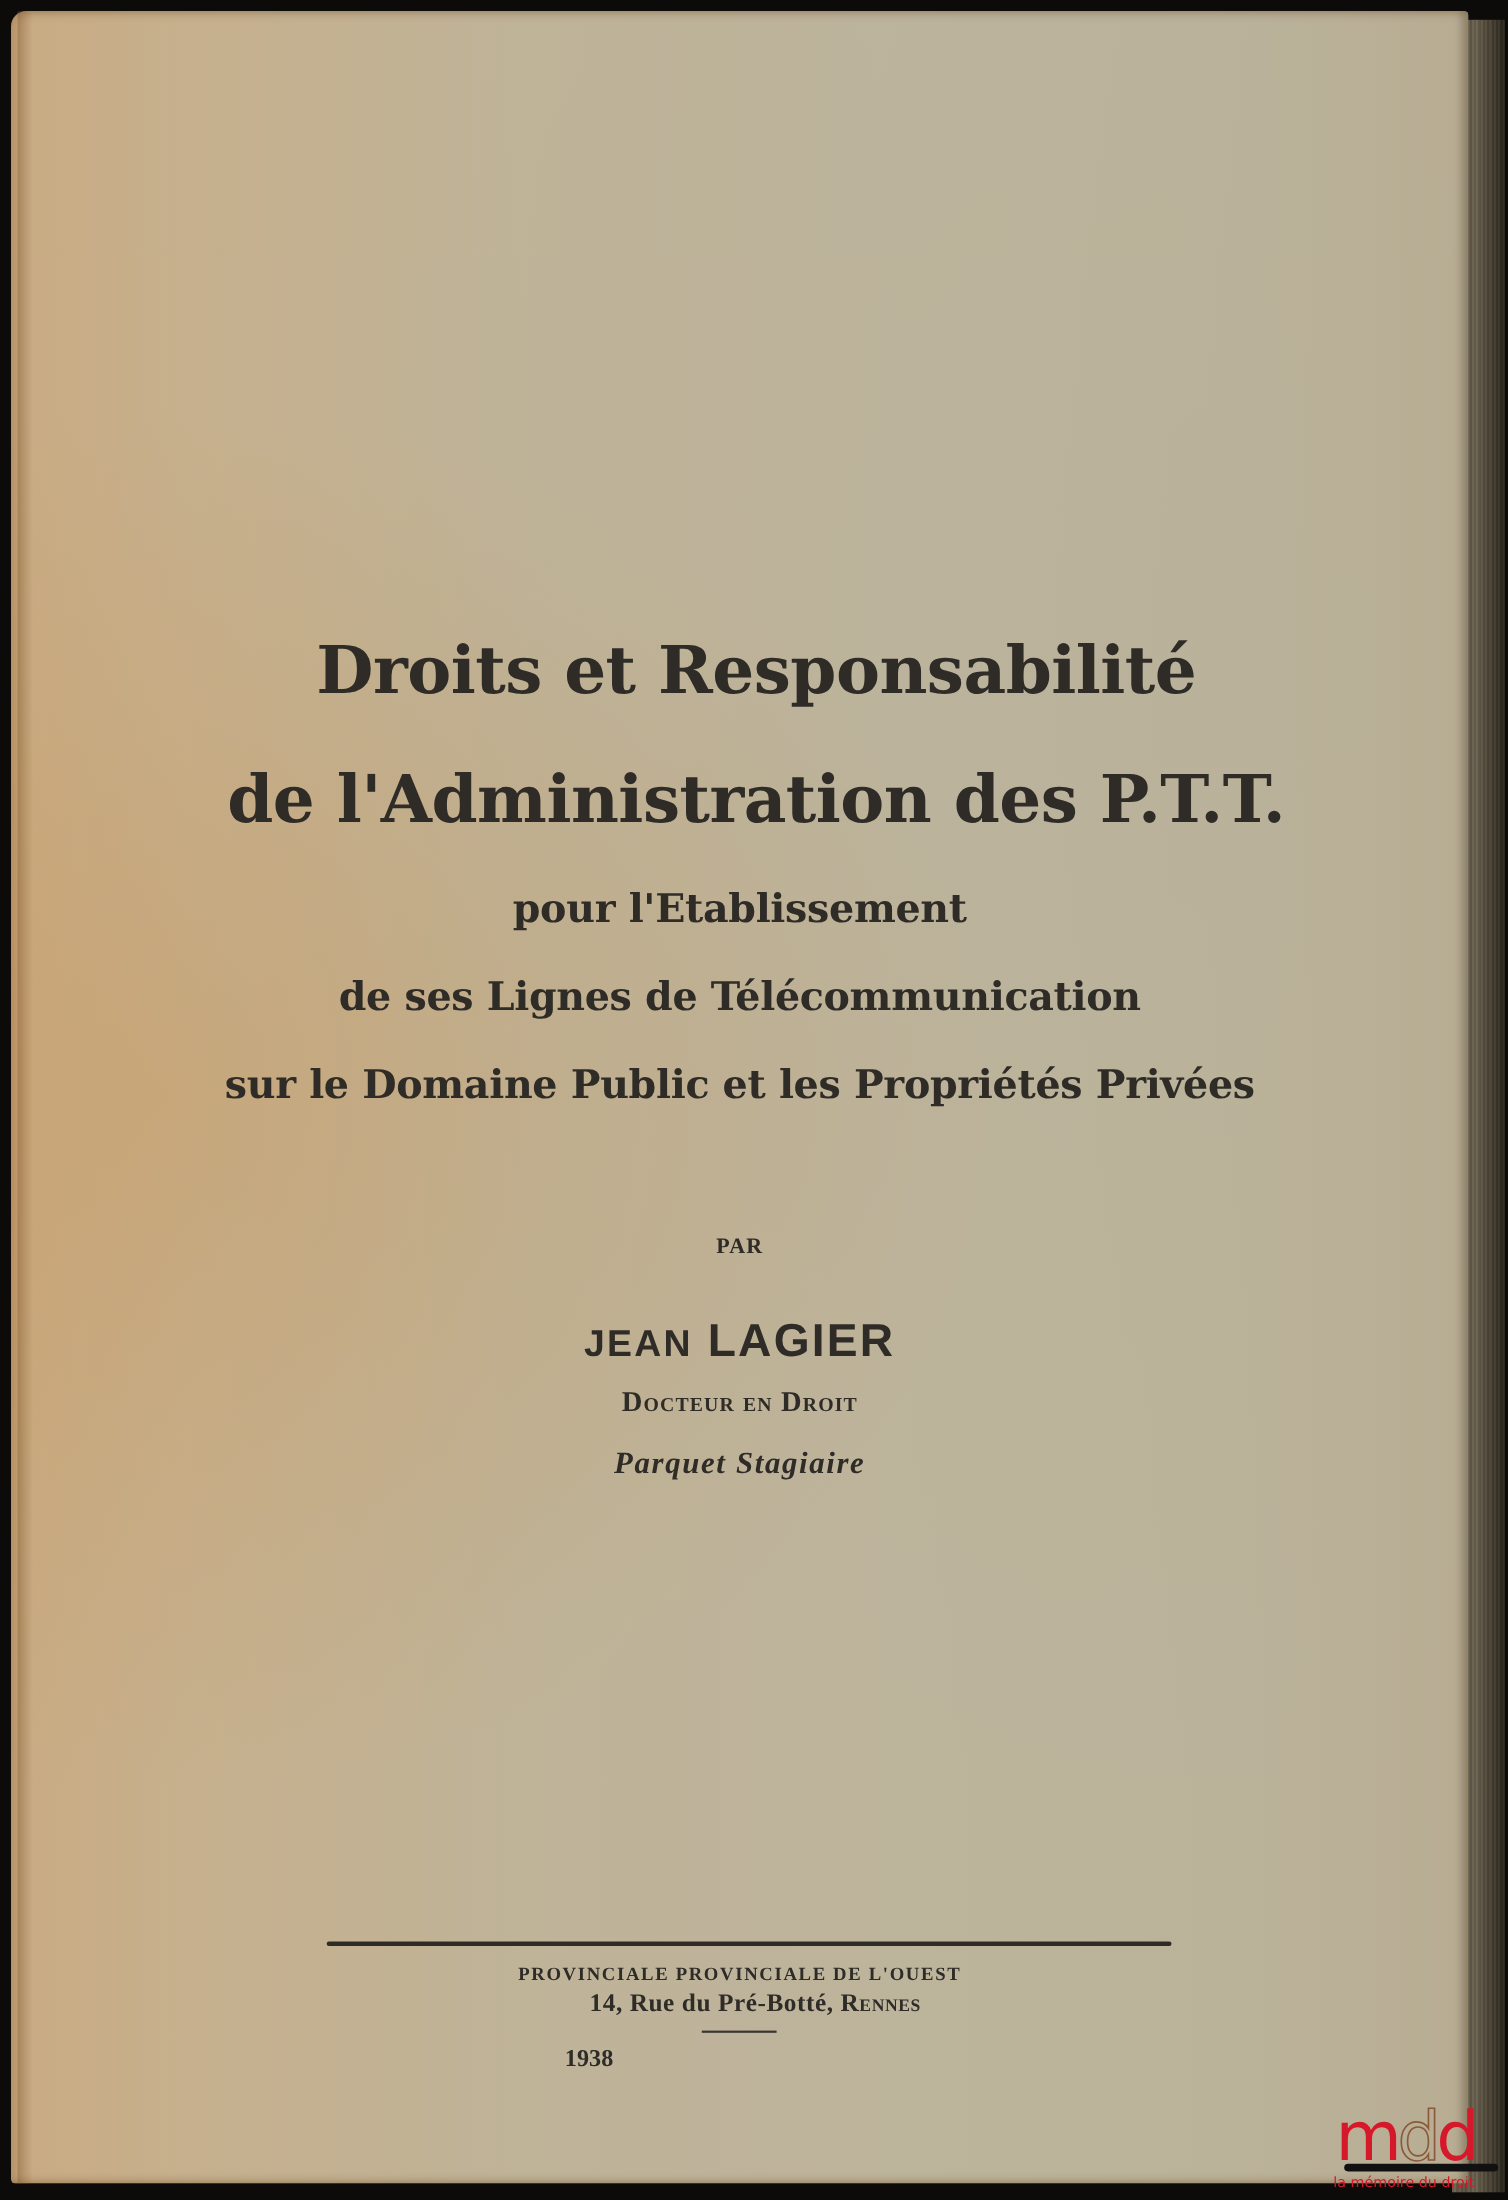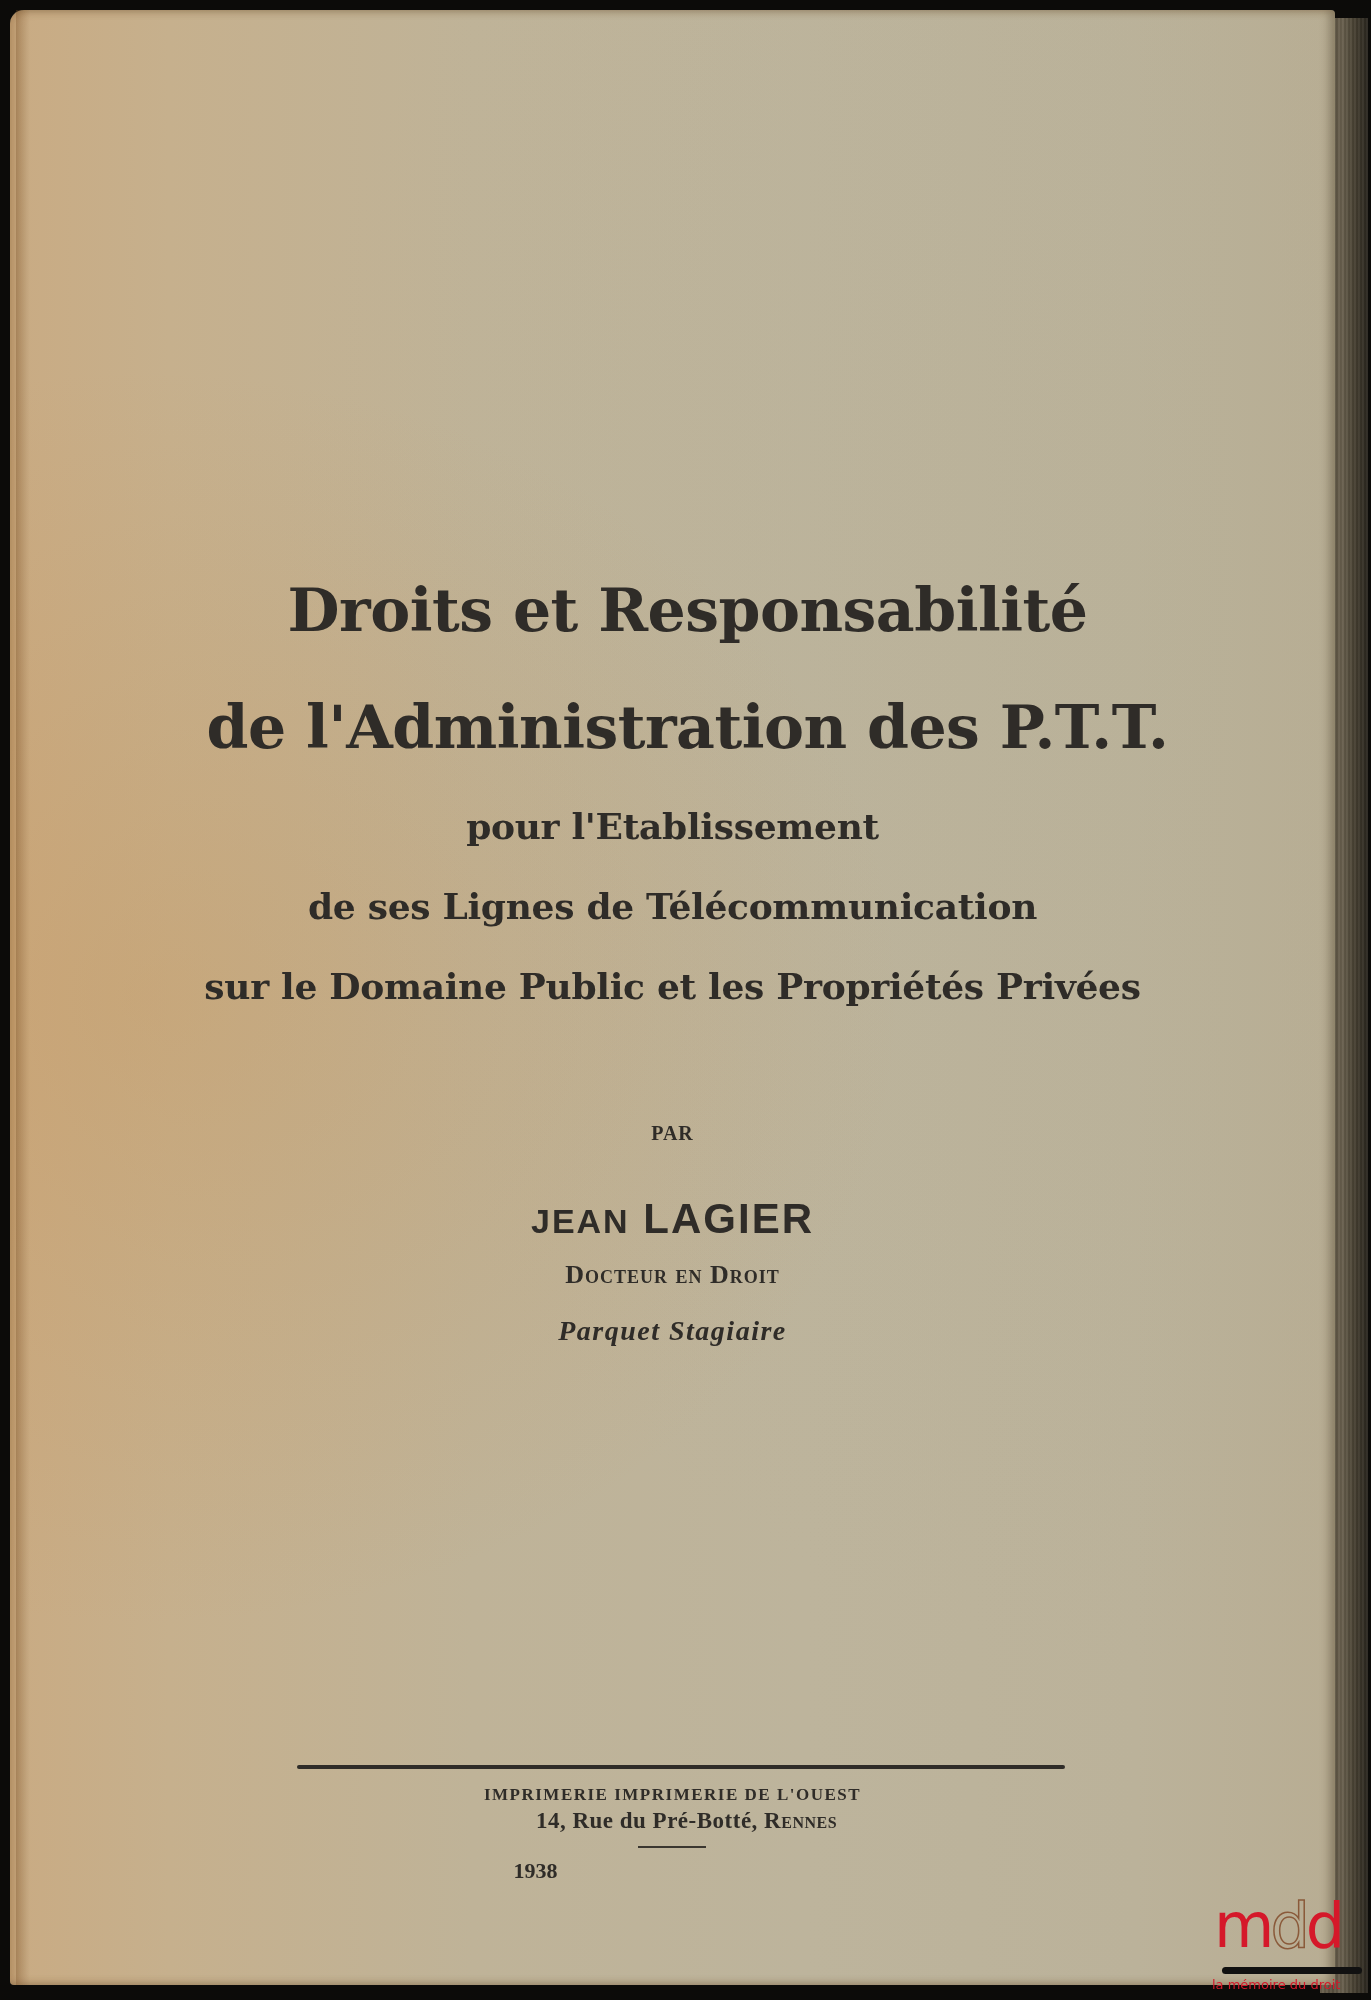--- a/index.html
+++ b/index.html
@@ -90,21 +90,21 @@
     }
     .year {
       position: absolute; top: 1848px; left: 0; width: 1051px; text-align: center;
       font-family: "Liberation Serif", serif; font-weight: bold; font-size: 22px;
     }
     .logo {
       position: absolute; left: 1212px; top: 1895px; width: 158px; height: 105px;
     }
     .logo-mark {
       font-family: "DejaVu Sans", sans-serif; font-size: 62px; line-height: 62px;
-      letter-spacing: -4px; position: absolute; left: 2px; top: 0;
+      letter-spacing: -4px; position: absolute; left: 2px; top: 17px;
     }
     .logo-m { color: #d5182a; }
     .logo-d1 { color: transparent; -webkit-text-stroke: 1.5px #8a5a3a; }
     .logo-d2 { color: #d5182a; }
     .logo-bar {
       position: absolute; left: 10px; top: 72px; width: 140px; height: 7px; background: #111; border-radius: 4px;
     }
     .logo-tag {
       position: absolute; left: 0; top: 82px; width: 158px;
       font-family: "DejaVu Sans", sans-serif; font-size: 13px; color: #d5182a; white-space: nowrap;
@@ -127,21 +127,21 @@
 
   <div class="author ink">
     <span class="small-cap" style="text-transform:uppercase">Jean</span>
     <span>LAGIER</span>
   </div>
 
   <div class="degree ink">Docteur en Droit</div>
   <div class="role r1 ink">Parquet Stagiaire</div>
 
   <div class="rule"></div>
-  <div class="printer ink">IMPRIMERIE IMPRIMERIE DE L'OUEST</div>
+  <div class="printer ink">PROVINCIALE PROVINCIALE DE L'OUEST</div>
   <div class="address ink">
     <span>14, Rue du Pré-Botté, </span><span class="sc">Rennes</span>
   </div>
   <div class="short-rule"></div>
   <div class="year ink">1938</div>
 </div>
 
 <div class="logo">
   <div class="logo-mark">
     <span class="logo-m">m</span><span class="logo-d1">d</span><span class="logo-d2">d</span>

